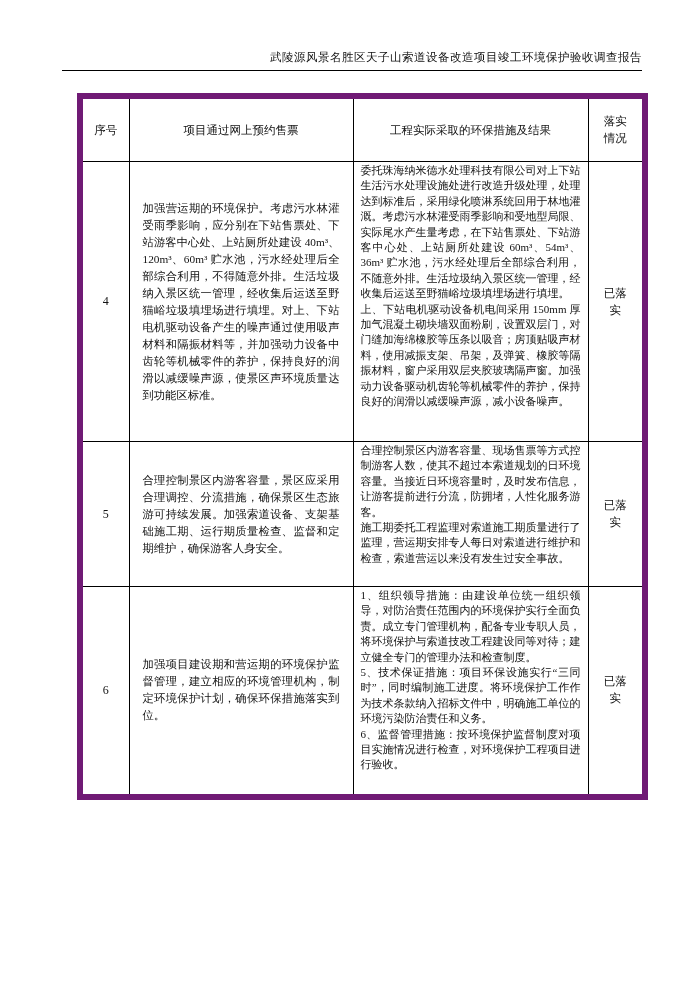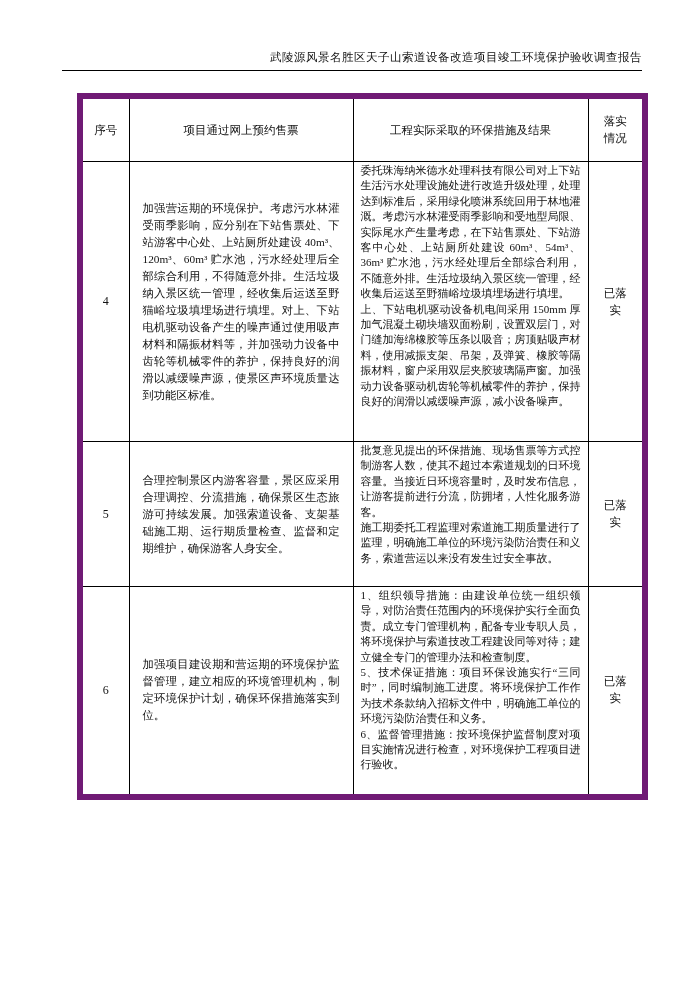--- a/index.html
+++ b/index.html
@@ -126,22 +126,22 @@
         </td>
         <td class="cell-status">
           <div class="narrow-wrap">已落实</div>
         </td>
       </tr>
 
       <tr class="row-5">
         <td class="cell-no">5</td>
         <td class="cell-measure">合理控制景区内游客容量，景区应采用合理调控、分流措施，确保景区生态旅游可持续发展。加强索道设备、支架基础施工期、运行期质量检查、监督和定期维护，确保游客人身安全。</td>
         <td class="cell-result">
-          <p>批复意见提出的环保措施、现场售票等方式控制游客人数，使其不超过本索道规划的日环境容量。当接近日环境容量时，及时发布信息，让游客提前进行分流，防拥堵，人性化服务游客。</p>
-          <p>施工期委托工程监理对索道施工期质量进行了监理，明确施工单位的环境污染防治责任和义务，索道营运以来没有发生过安全事故。</p>
+          <p>合理控制景区内游客容量、现场售票等方式控制游客人数，使其不超过本索道规划的日环境容量。当接近日环境容量时，及时发布信息，让游客提前进行分流，防拥堵，人性化服务游客。</p>
+          <p>施工期委托工程监理对索道施工期质量进行了监理，营运期安排专人每日对索道进行维护和检查，索道营运以来没有发生过安全事故。</p>
         </td>
         <td class="cell-status">
           <div class="narrow-wrap">已落实</div>
         </td>
       </tr>
 
       <tr class="row-6">
         <td class="cell-no">6</td>
         <td class="cell-measure">加强项目建设期和营运期的环境保护监督管理，建立相应的环境管理机构，制定环境保护计划，确保环保措施落实到位。</td>
         <td class="cell-result">

